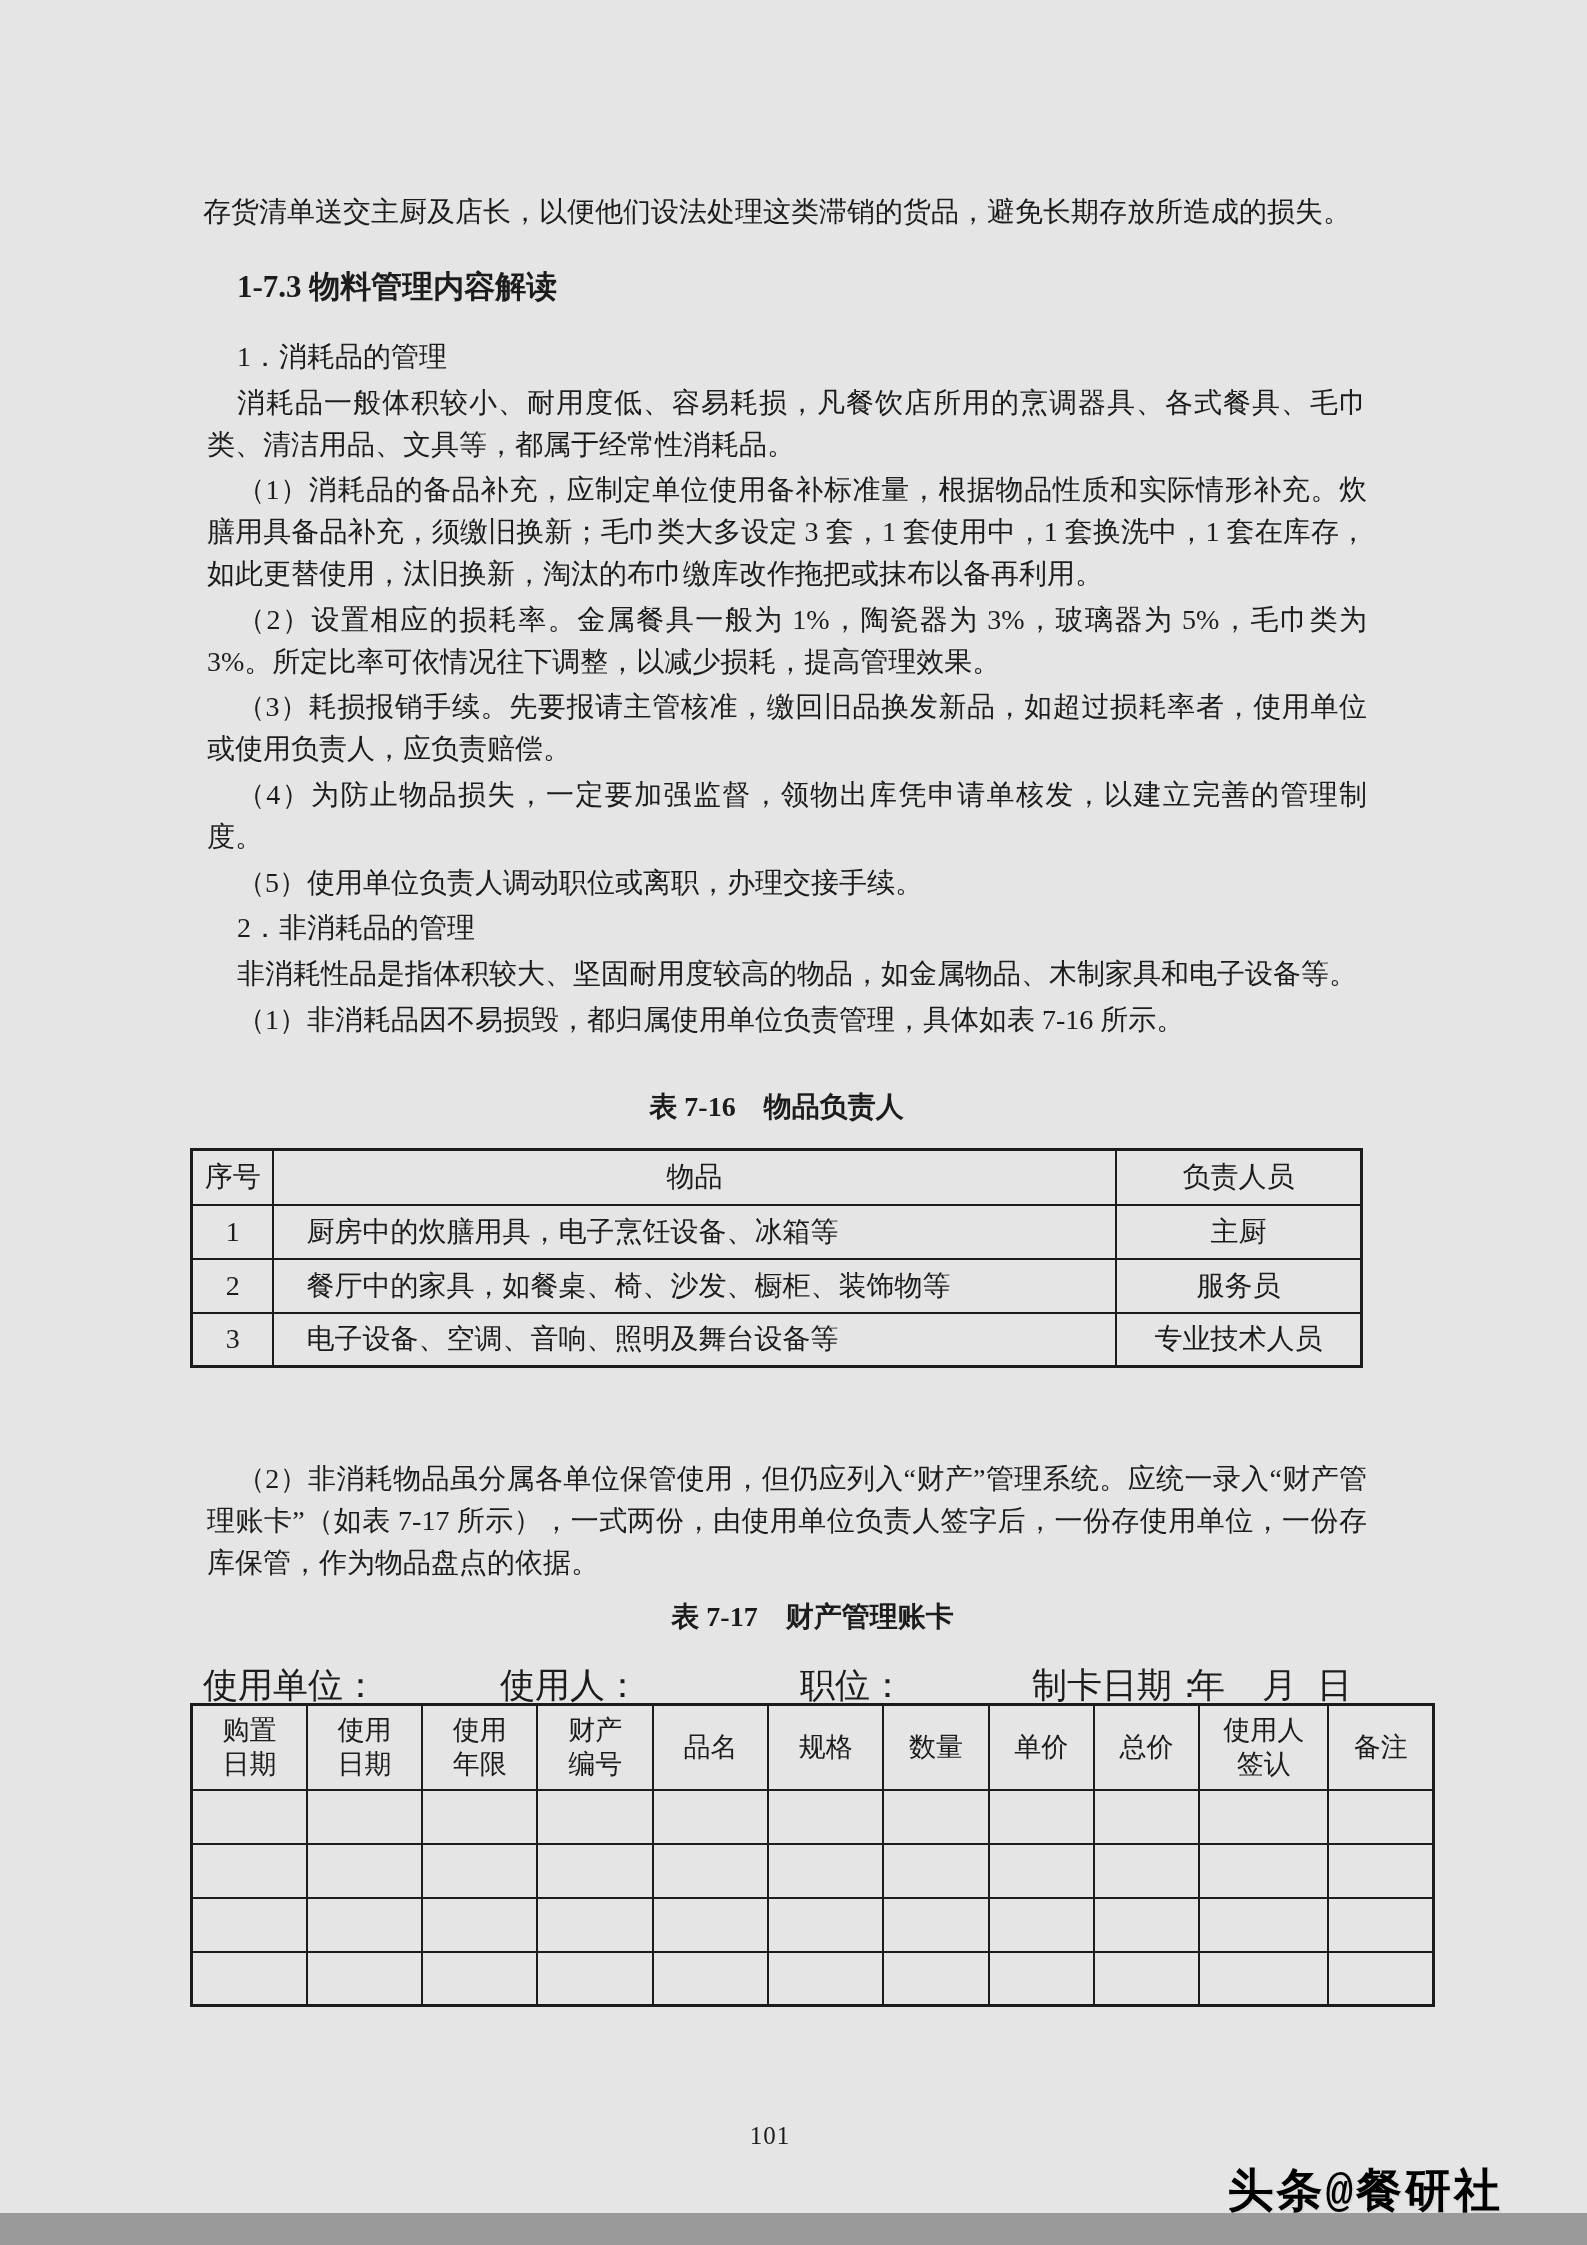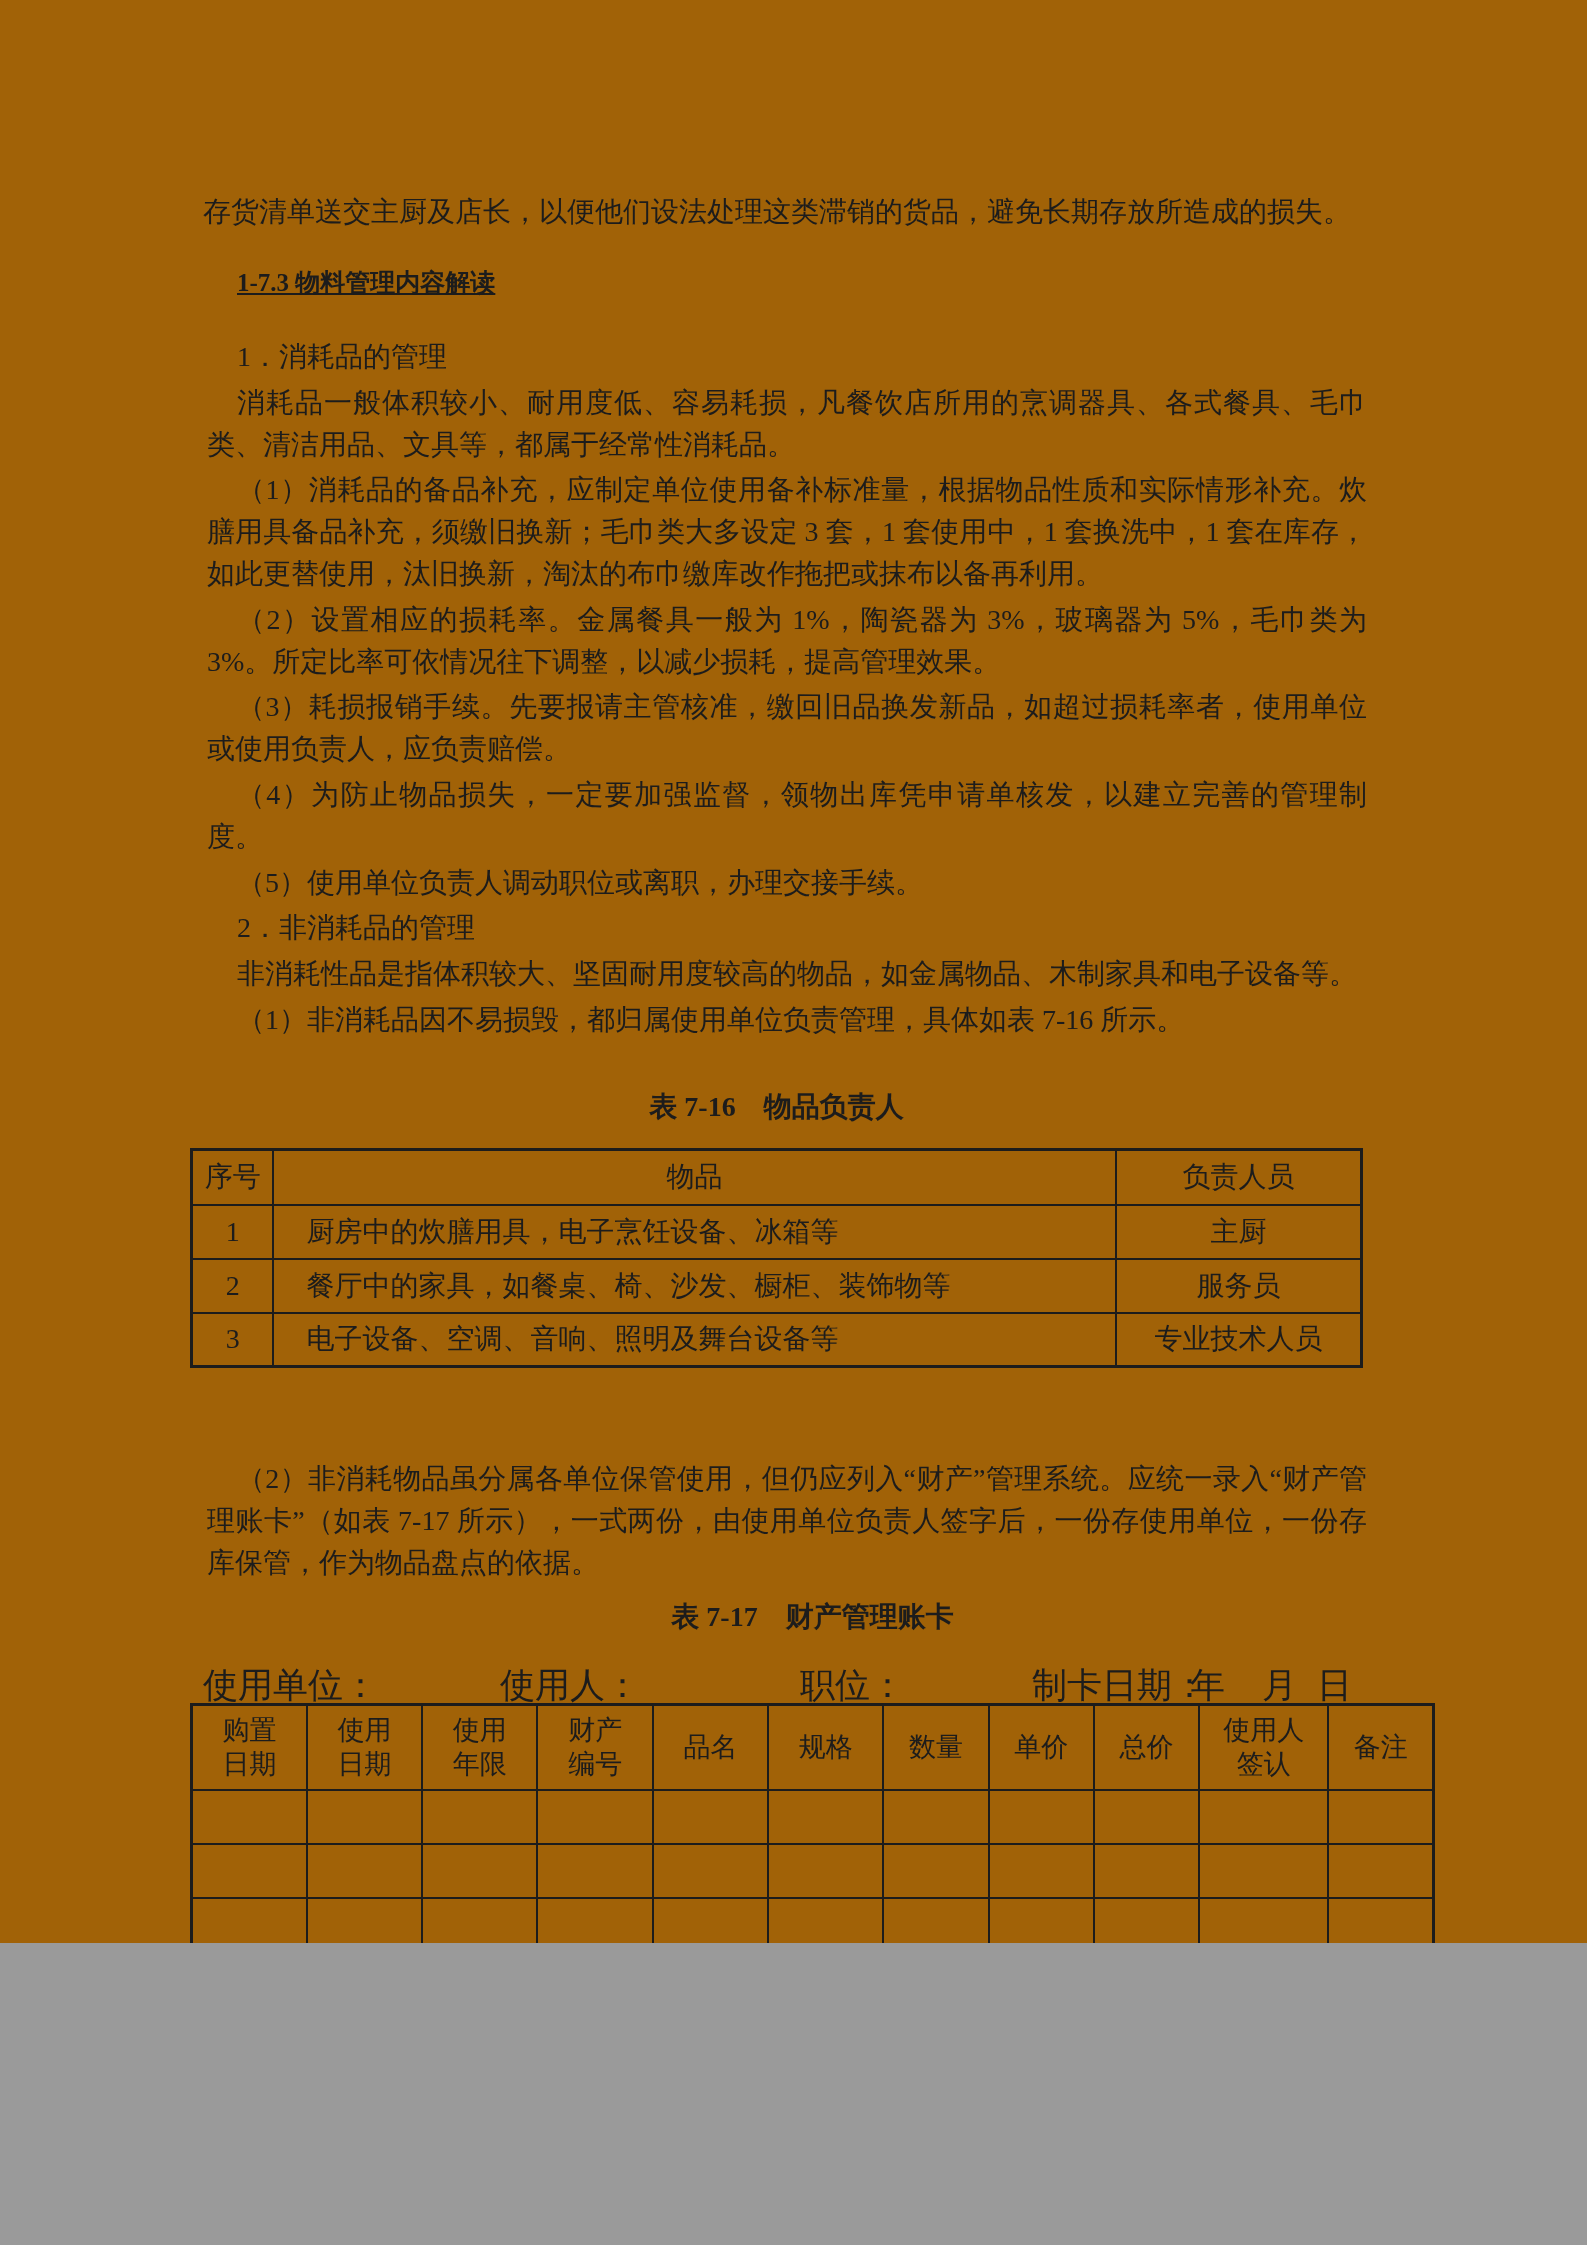--- a/index.html
+++ b/index.html
@@ -1,26 +1,26 @@
 <!DOCTYPE html>
 <html><head>
 <meta charset="utf-8">
 <style>
   html,body{margin:0;padding:0;background:#9a9a9a;}
   .page{
-    position:relative;width:1587px;height:1943px;background:#a16207;
+    position:relative;width:1587px;height:2213px;background:#e5e5e5;
     font-family:"Liberation Serif","DejaVu Serif",serif;color:#1c1c1c;
     overflow:hidden;margin:0 auto;
   }
   .abs{position:absolute;}
   .body-text{font-size:28px;line-height:41.8px;text-align:justify;}
   .body-text p{margin:4px;text-indent:30px;}
   .intro-line{font-size:28px;line-height:40px;}
-  .sec-heading{font-size:25px;font-weight:bold;text-indent:34px;
-    font-family:"Liberation Serif","DejaVu Serif",serif;text-decoration:underline;}
+  .sec-heading{font-size:31px;font-weight:bold;text-indent:34px;
+    font-family:"Liberation Serif","DejaVu Serif",serif;}
   .tbl-title{font-size:28px;font-weight:bold;text-align:center;line-height:40px;}
   table.scan{border-collapse:collapse;table-layout:fixed;font-size:28px;color:#1c1c1c;
     border:3px solid #1c1c1c;}
   table.scan td,table.scan th{border:2px solid #1c1c1c;font-weight:normal;
     text-align:center;vertical-align:middle;padding:0 6px;overflow:hidden;}
   table.scan td.left{text-align:left;padding-left:32px;}
   .t17 th{white-space:pre-line;line-height:34px;font-size:27px;padding:0 2px;}
   .meta-line{font-size:35px;height:42px;}
   .meta-line span{position:absolute;top:0;white-space:nowrap;}
   .m0{left:0;}.m1{left:297px;}.m2{left:597px;}.m3{left:820px;margin-left:9px;}

